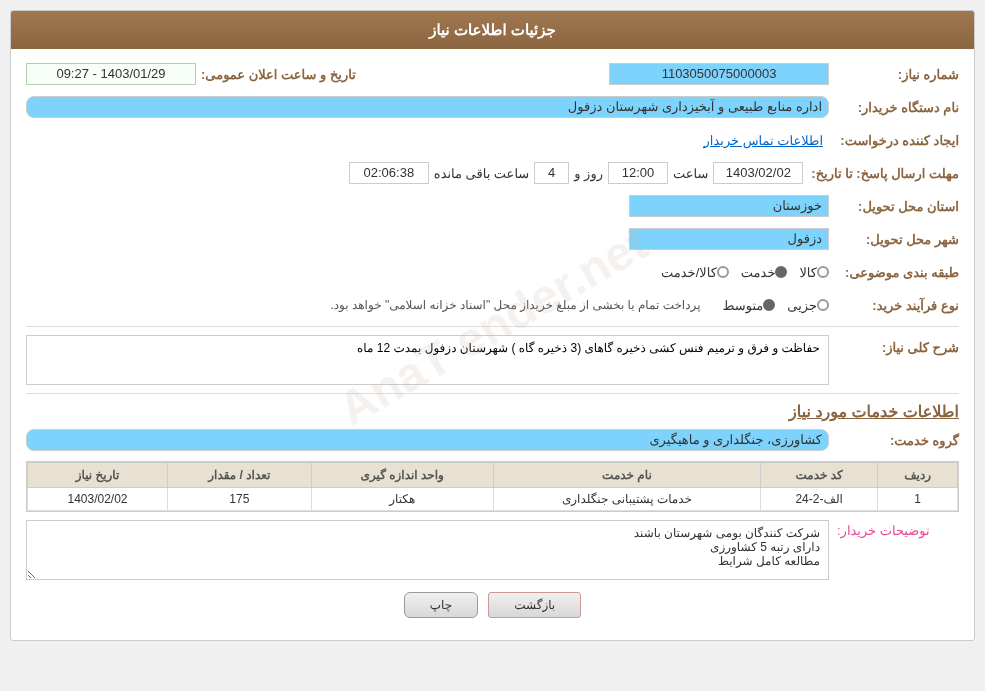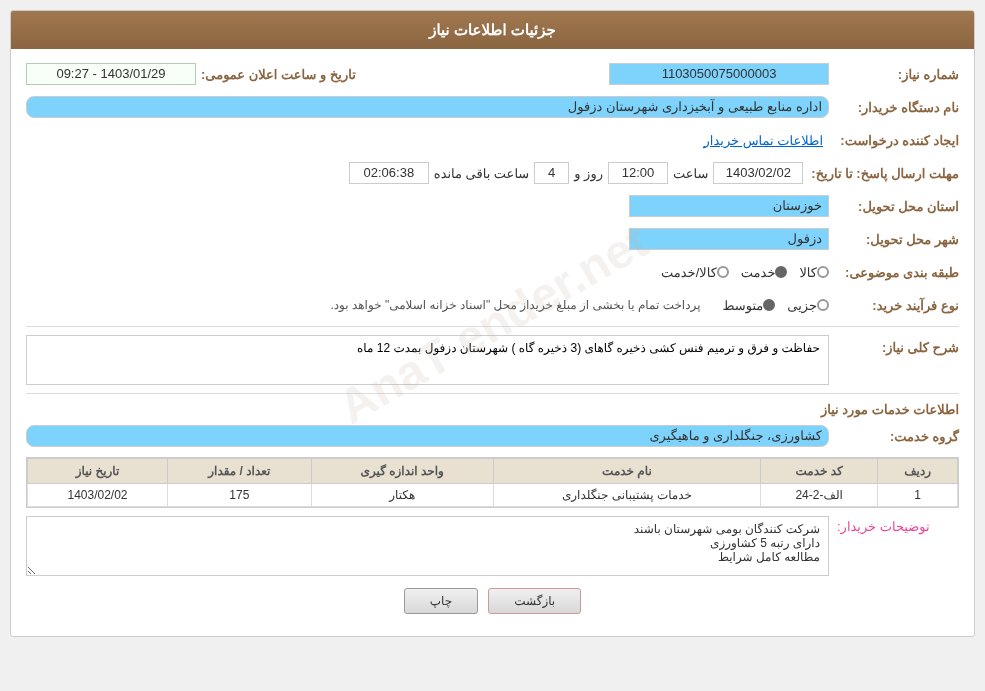--- a/index.html
+++ b/index.html
@@ -94,22 +94,23 @@
       background: #666;
     }
     .section-divider {
       border: none;
       border-top: 1px solid #ddd;
       margin: 8px 0;
     }
     .section-title {
       color: #8b6540;
       font-weight: bold;
-      font-size: 13px;
+      font-size: 16px;
       margin: 8px 0 6px 0;
+      text-decoration: underline;
     }
     .textarea-box {
       width: 100%;
       border: 1px solid #ccc;
       padding: 5px 8px;
       min-height: 45px;
       background: #fff;
       resize: none;
       font-family: Tahoma, Arial, sans-serif;
       font-size: 12px;
@@ -175,20 +176,21 @@
       padding: 5px 25px;
       border: 1px solid #999;
       border-radius: 3px;
       cursor: pointer;
       font-family: Tahoma, Arial, sans-serif;
       font-size: 12px;
     }
     .btn-print {
       background: linear-gradient(to bottom, #f0f0f0, #d8d8d8);
       color: #333;
+      border-radius: 6px;
     }
     .btn-back {
       background: linear-gradient(to bottom, #f0f0f0, #d8d8d8);
       color: #333;
       border-color: #c99;
     }
     .watermark {
       position: relative;
     }
     .watermark-text {

